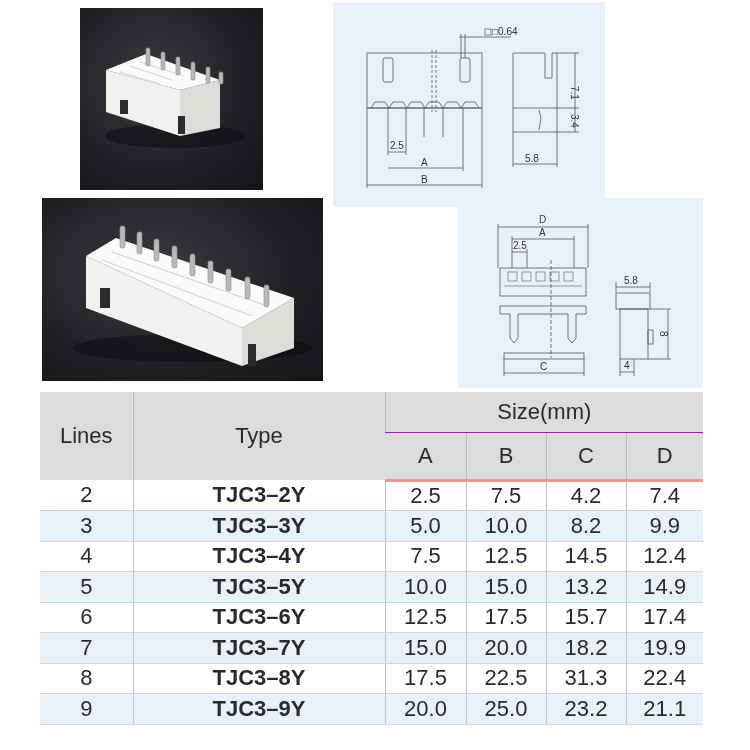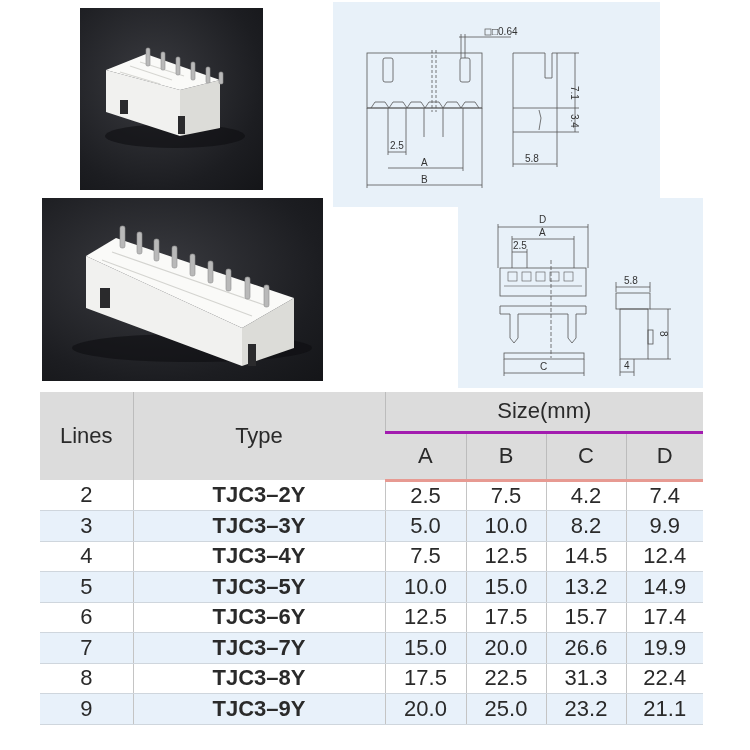--- a/index.html
+++ b/index.html
@@ -6,21 +6,21 @@
     body { width: 750px; height: 750px; background: #ffffff; position: relative; overflow: hidden; font-family: "Liberation Sans", sans-serif; }
     .photo { position: absolute; background: radial-gradient(ellipse at 40% 40%, #3a3b40 0%, #1c1d21 70%, #141518 100%); overflow: hidden; }
     .photo svg { position: absolute; left: 0; top: 0; }
     .drawing { position: absolute; background: #e8f1f9; }
     .drawing svg { position: absolute; left: 0; top: 0; }
     .dim-text { font-family: "Liberation Sans", sans-serif; font-size: 10px; fill: #333; }
 
     .spec-table { position: absolute; left: 40px; top: 392px; width: 663px; border-collapse: collapse; table-layout: fixed; }
     .spec-table th { background: #dcdcdc; color: #2a2a2a; font-weight: normal; font-size: 22px; border-left: 1px solid #bcbcbc; }
     .spec-table th:first-child { border-left: none; }
-    .spec-table th.size-head { height: 40px; border-bottom: 3px solid #a21caf; margin-left: 24px; }
+    .spec-table th.size-head { height: 40px; border-bottom: 1px solid #a21caf; margin-left: 24px; }
     .spec-table th.sub { height: 48px; font-size: 22px; }
     .spec-table thead tr:last-child th { border-bottom: 3px solid #e79a92; }
     .spec-table td { height: 30.5px; text-align: center; font-size: 22px; color: #2a2a2a; border-left: 1px solid #c4c4c4; border-bottom: 1px solid #cfd6dd; }
     .spec-table td:first-child { border-left: none; }
     .spec-table tr.alt td { background: #e8f1fa; }
     .spec-table td.type { letter-spacing: 0px; font-weight: bold; }
   </style>
 </head>
 <body>
 
@@ -79,21 +79,21 @@
       <rect x="130" y="48" width="5" height="22" rx="2"></rect>
       <rect x="148" y="56" width="5" height="22" rx="2"></rect>
       <rect x="166" y="63" width="5" height="22" rx="2"></rect>
       <rect x="184" y="71" width="5" height="22" rx="2"></rect>
       <rect x="203" y="79" width="5" height="22" rx="2"></rect>
       <rect x="222" y="87" width="5" height="22" rx="2"></rect>
     </g>
   </svg>
 </div>
 
-<div class="drawing" style="left:333px; top:2px; width:327px; height:205px;">
+<div class="drawing" style="left:333px; top:2px; width:272px; height:205px;">
   <svg width="272" height="205" viewBox="0 0 272 205">
     <g stroke="#555" stroke-width="0.8" fill="none">
 
       <rect x="34" y="51" width="115" height="55"></rect>
       <line x1="34" y1="106" x2="149" y2="106"></line>
 
       <rect x="50" y="56" width="10" height="24" rx="2"></rect>
       <rect x="127" y="56" width="10" height="24" rx="2"></rect>
 
       <polyline points="38,106 42,100 52,100 56,106 60,100 70,100 74,106 78,100 88,100 92,106 96,100 106,100 110,106 114,100 124,100 128,106 132,100 142,100 146,106"></polyline>
@@ -264,21 +264,21 @@
       <td>12.5</td>
       <td>17.5</td>
       <td>15.7</td>
       <td>17.4</td>
     </tr>
     <tr class="alt">
       <td>7</td>
       <td class="type">TJC3–7Y</td>
       <td>15.0</td>
       <td>20.0</td>
-      <td>26.6</td>
+      <td>18.2</td>
       <td>19.9</td>
     </tr>
     <tr>
       <td>8</td>
       <td class="type">TJC3–8Y</td>
       <td>17.5</td>
       <td>22.5</td>
       <td>31.3</td>
       <td>22.4</td>
     </tr>

